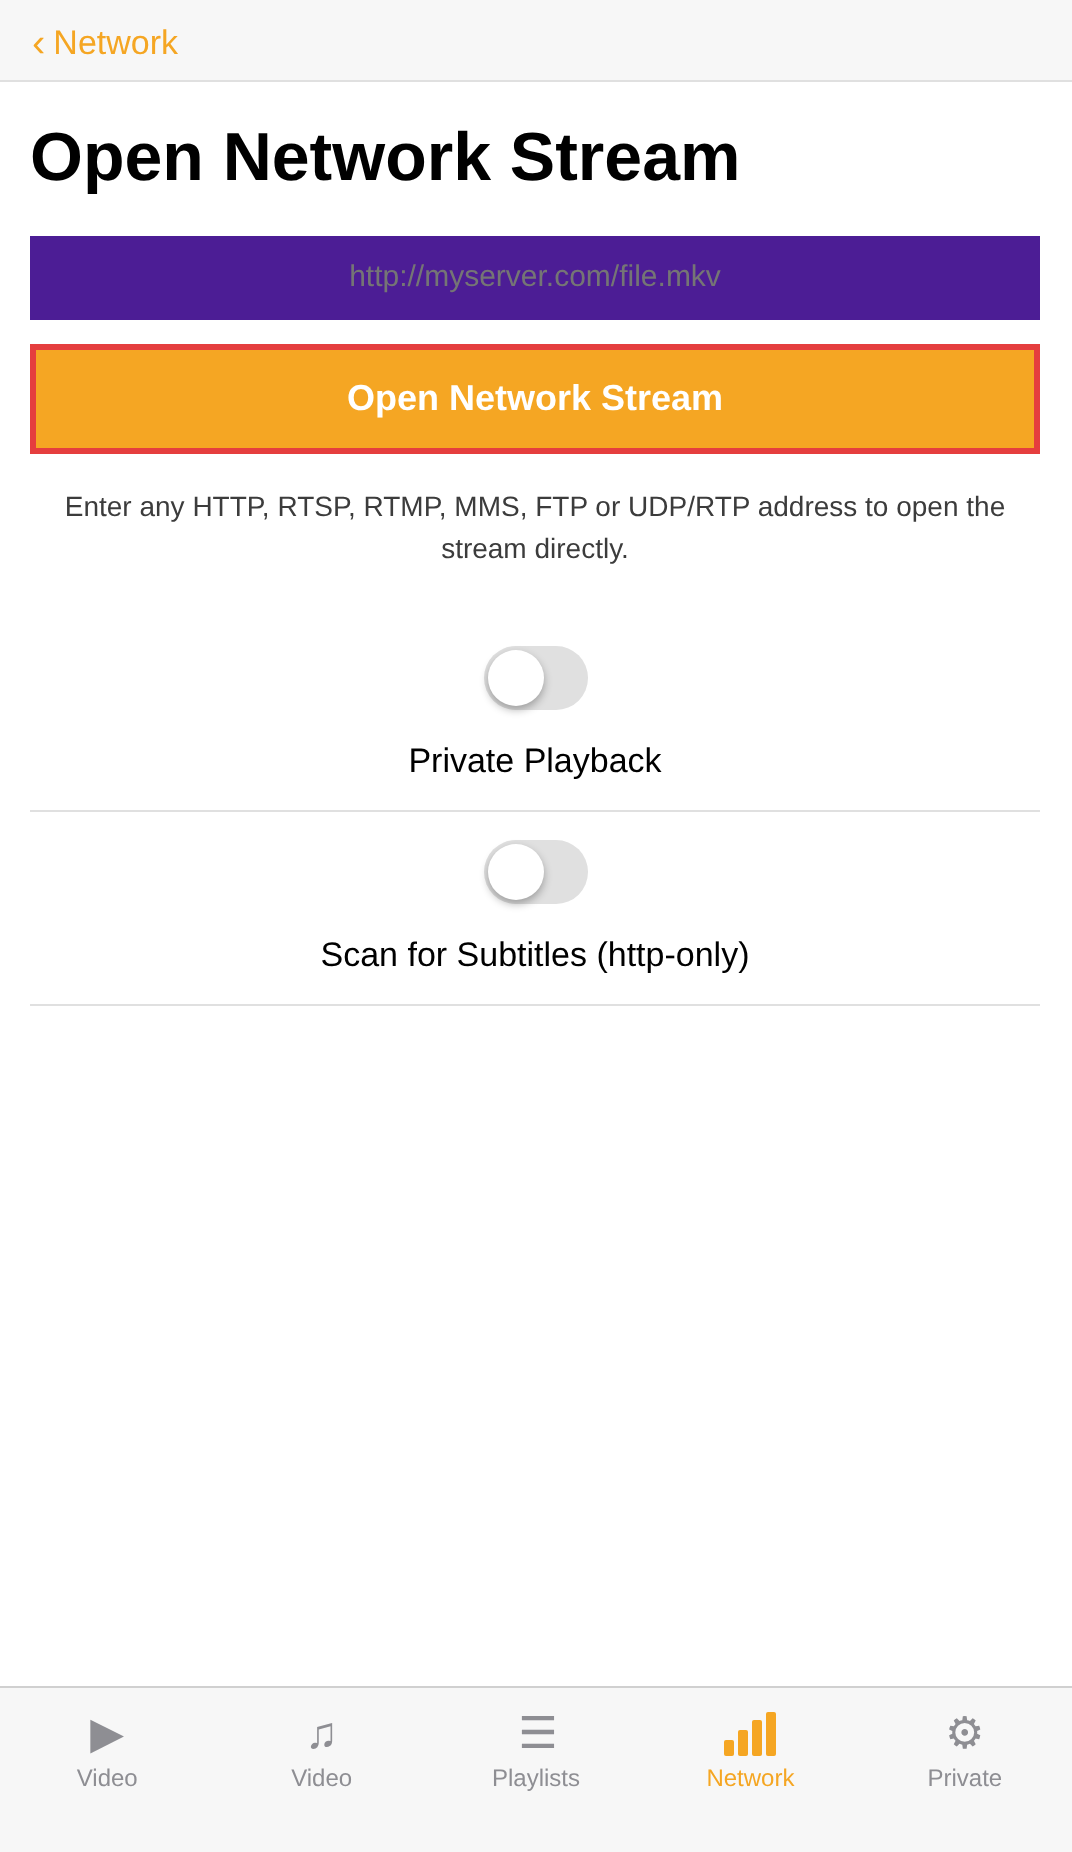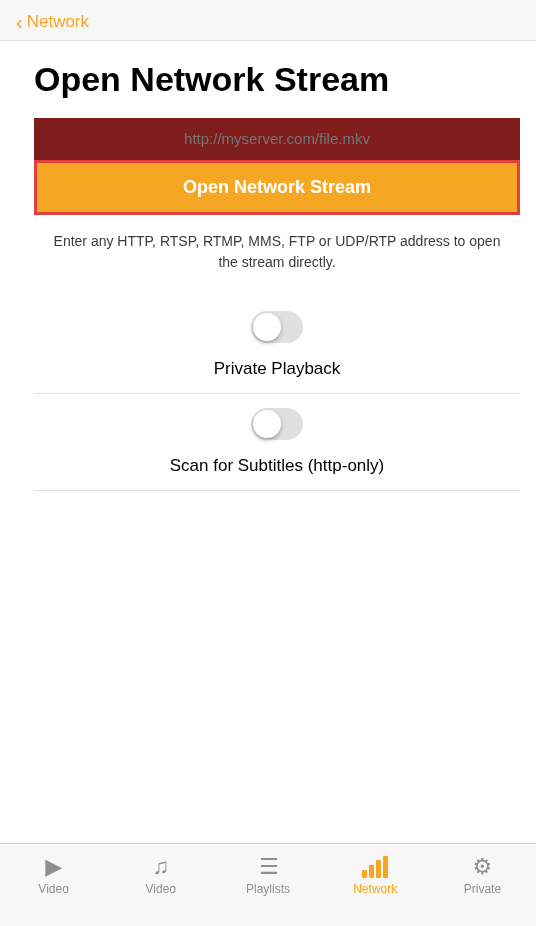--- a/index.html
+++ b/index.html
@@ -39,38 +39,38 @@
     }
 
     .nav-back-label {
       color: #f5a623;
       font-size: 17px;
     }
 
     
     .content {
       flex: 1;
-      padding: 20px 16px 16px 34px;
+      padding: 20px 16px 16px 15px;
       overflow-y: auto;
     }
 
     .page-title {
       font-size: 34px;
       font-weight: 800;
       color: #000000;
       margin-bottom: 20px;
       line-height: 1.1;
     }
 
     
     .url-input-container {
-      background: #7f1d1d;
+      background: #4c1d95;
       border-radius: 0;
       padding: 12px 16px;
-      margin-bottom: 0;
+      margin-bottom: 12px;
     }
 
     .url-input {
       width: 100%;
       border: none;
       background: transparent;
       font-size: 15px;
       color: #8e8e93;
       outline: none;
       text-align: center;

